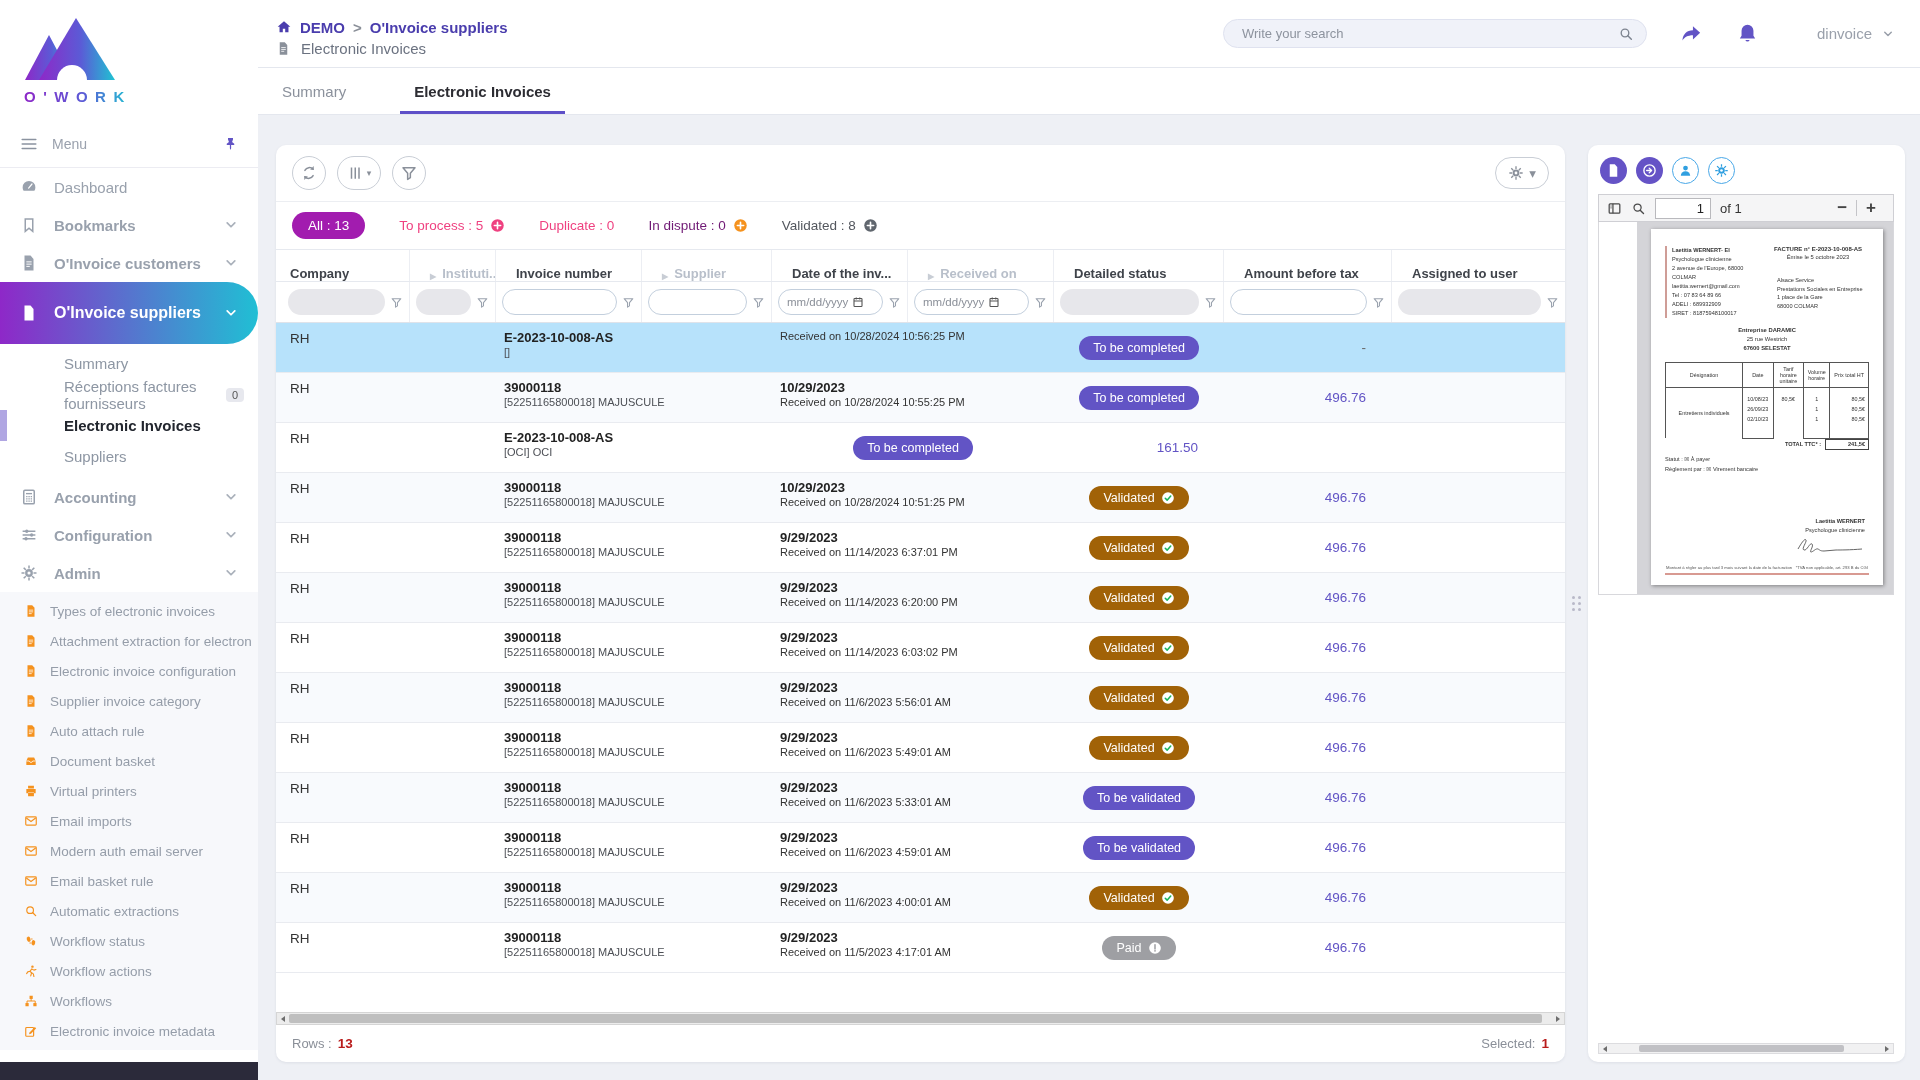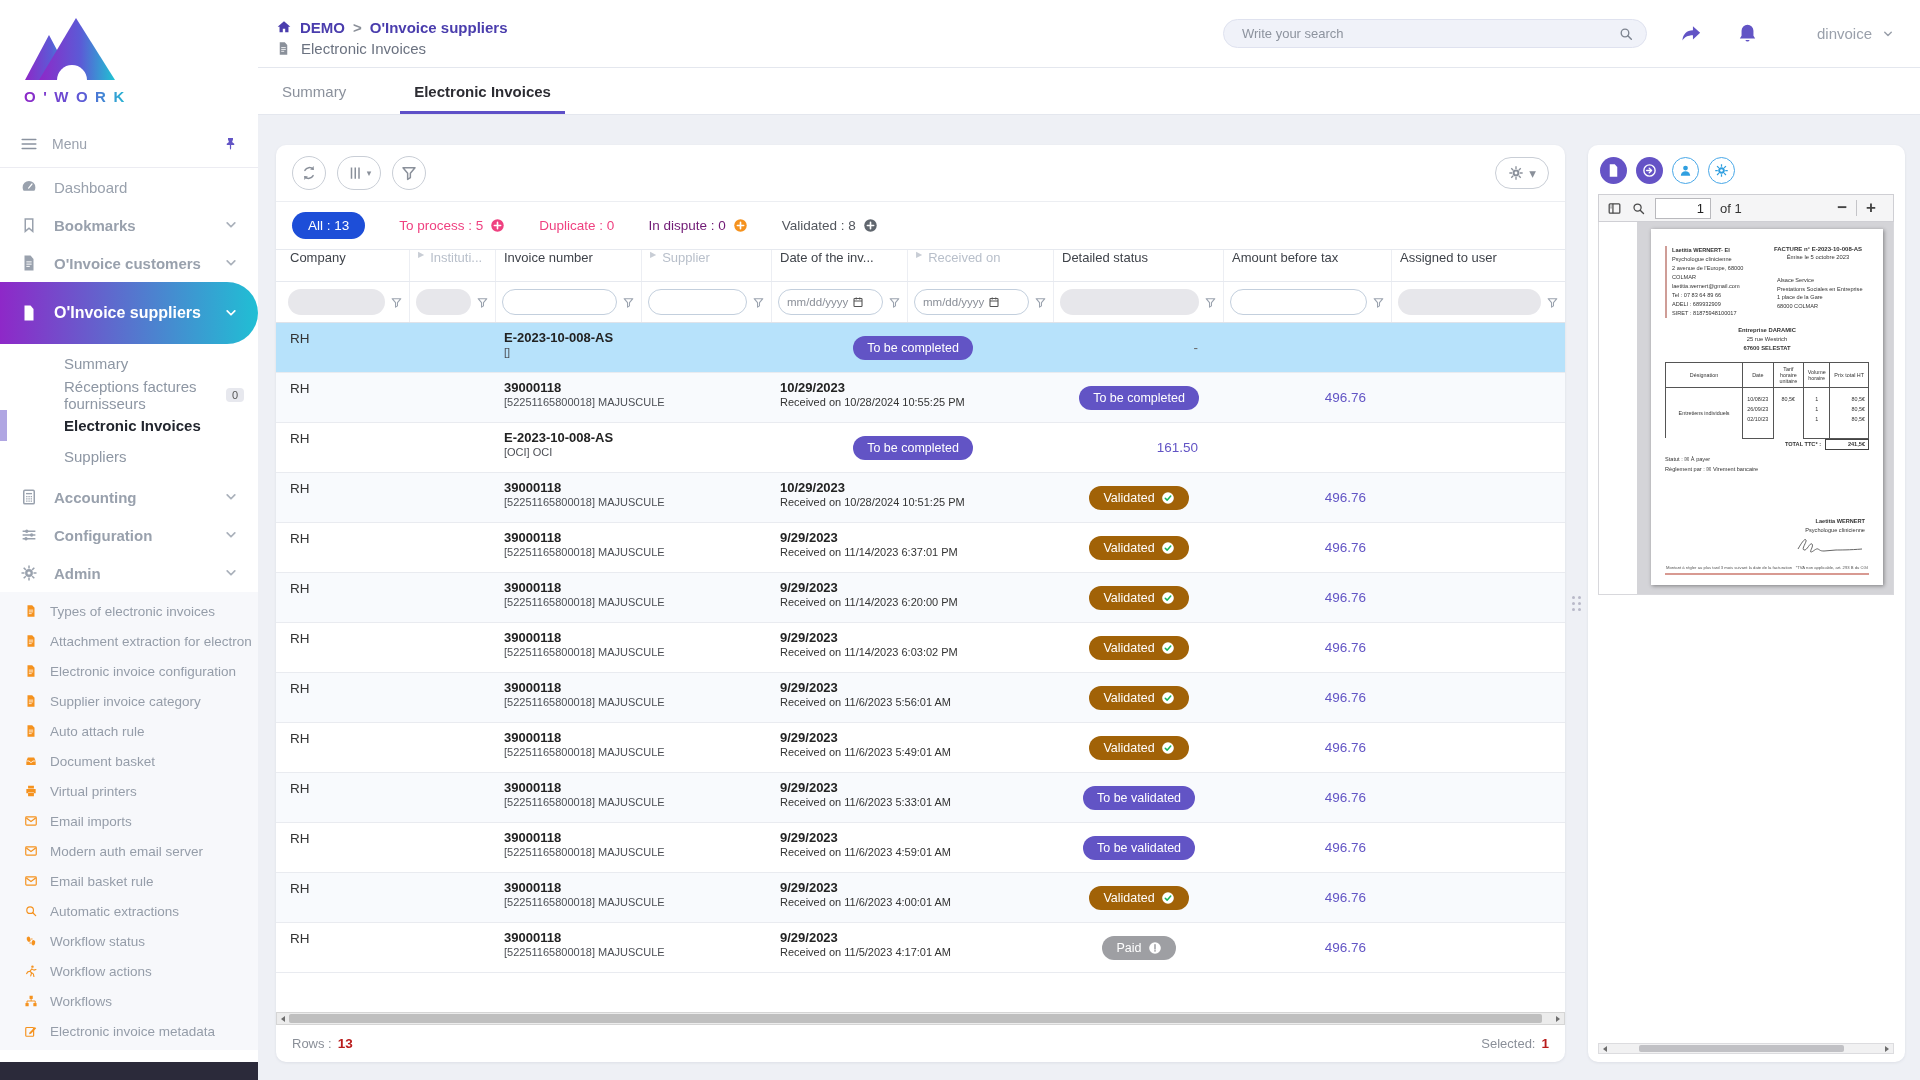--- a/index.html
+++ b/index.html
@@ -54,27 +54,27 @@
 
 .ttools{height:57px;display:flex;align-items:center;gap:11px;padding:0 16px;border-bottom:1px solid #ecEEf2;border-bottom:1px solid #eceef2}
 .cbtn{width:34px;height:34px;border:1px solid #c9ced6;border-radius:50%;background:#fff;display:flex;align-items:center;justify-content:center;color:#8a909a;cursor:pointer}
 .cbtn.wide{width:44px;border-radius:17px;gap:2px}
 .cbtn .caret{font-size:9px;color:#8a909a}
 .gbtn{margin-left:auto;height:32px;border:1px solid #c9ced6;border-radius:16px;background:#fff;display:flex;align-items:center;gap:5px;padding:0 12px;color:#8a909a;cursor:pointer}
 
 .chips{height:47px;display:flex;align-items:center;gap:34px;padding:0 16px}
 .chip{display:flex;align-items:center;gap:7px;font-size:13.5px;cursor:pointer}
 .chip .pic{width:15px;height:15px}
-.chip-all{background:#1d4ed8;color:#fff;border-radius:15px;padding:6px 16px}
+.chip-all{background:#a21caf;color:#fff;border-radius:15px;padding:6px 16px}
 .chip-pink{color:#ef4180}.chip-pink .pic{color:#ef4180}
 .chip-orange{color:#701a75}.chip-orange .pic{color:#f5921e}
 .chip-gray{color:#53575e}.chip-gray .pic{color:#60666e}
 
 .thead{display:grid;grid-template-columns:134px 86px 146px 130px 136px 146px 170px 168px 1fr;height:32px;align-items:center;border-top:1px solid #e6e9ef}
-.thead .hc{height:100%;display:flex;align-items:flex-start;gap:6px;padding:0 8px;font-size:13px;font-weight:normal;color:#3f434a;border-right:1px solid #eceef3;white-space:nowrap;overflow:hidden}
+.thead .hc{height:100%;display:flex;align-items:flex-end;gap:6px;padding:0 20px;font-size:13px;font-weight:bold;color:#3f434a;border-right:1px solid #eceef3;white-space:nowrap;overflow:hidden}
 .thead .hc:first-child{padding-left:14px}
 .thead .hc.dis{color:#b8bfca}
 .thead .hc:last-child{border-right:0}
 .sortarr{font-size:8px;color:#c8cdd5}
 .tfilter{display:grid;grid-template-columns:134px 86px 146px 130px 136px 146px 170px 168px 1fr;height:42px;align-items:center;border-top:1px solid #e6e9ef;border-bottom:1px solid #dfe3ea}
 .fc{height:100%;display:flex;align-items:center;gap:5px;padding:0 6px;border-right:1px solid #eceef3}
 .fc:first-child{padding-left:12px}
 .fc:last-child{border-right:0}
 .gpill{height:26px;border-radius:13px;background:#e7e7eb;flex:1}
 .winput{height:26px;border-radius:13px;border:1px solid #c3cfdd;background:#fff;flex:1;min-width:0;padding:0 10px;font-size:12px;outline:none;font-family:"Liberation Sans",sans-serif;color:#555}
@@ -683,20 +683,23 @@
             </div>
         </div>
         <div class="rows">
           <div class="trow sel">
             <div class="c co">RH</div>
               <div class="c"></div>
             <div class="c inv">
                 <div class="inv-n">E-2023-10-008-AS</div>
                 <div class="inv-s">[]</div>
               </div>
+            <div class="c dt">
+                <div class="dt-r">Received on 10/28/2024 10:56:25 PM</div>
+              </div>
             <div class="c st">
                 <span class="pill p-purple">
                   <span>To be completed</span>
                 </span>
               </div>
             <div class="c am">
                 <span class="amt dash">-</span>
               </div>
               <div class="c"></div>
           </div>

